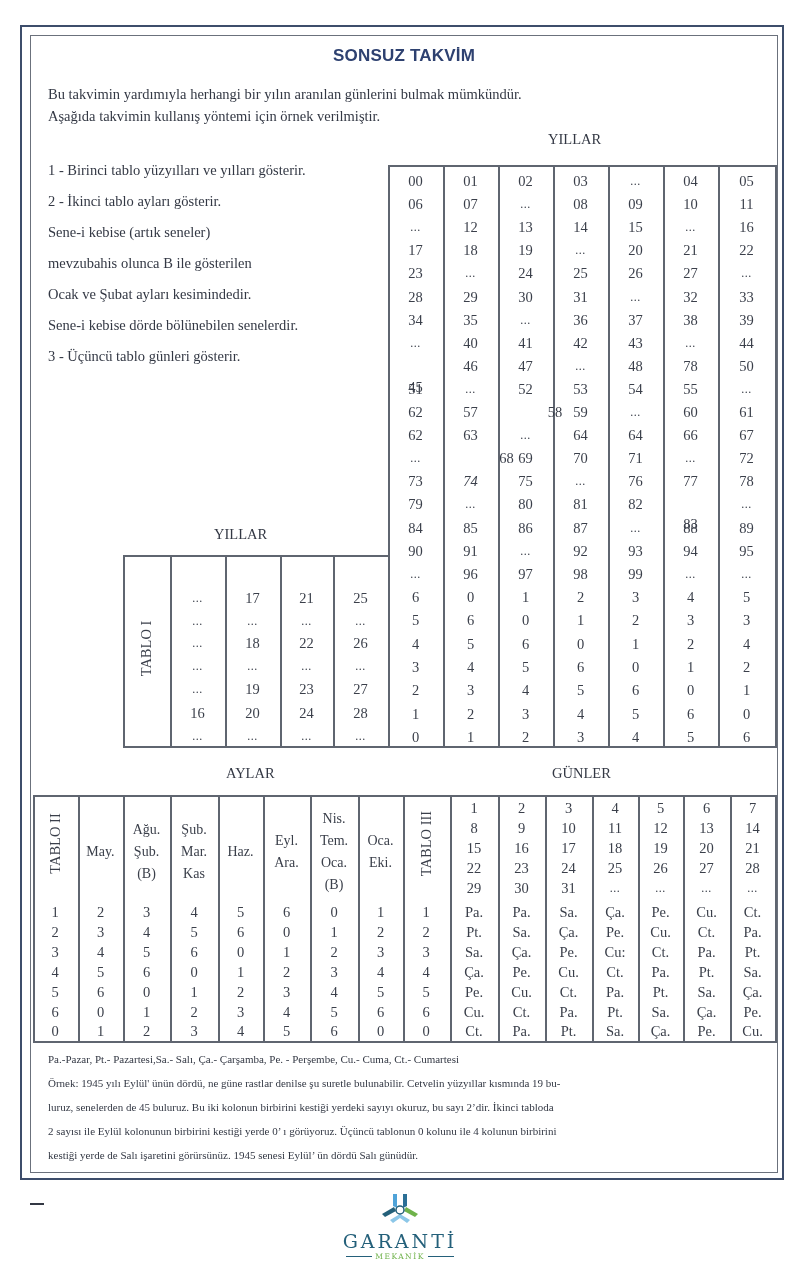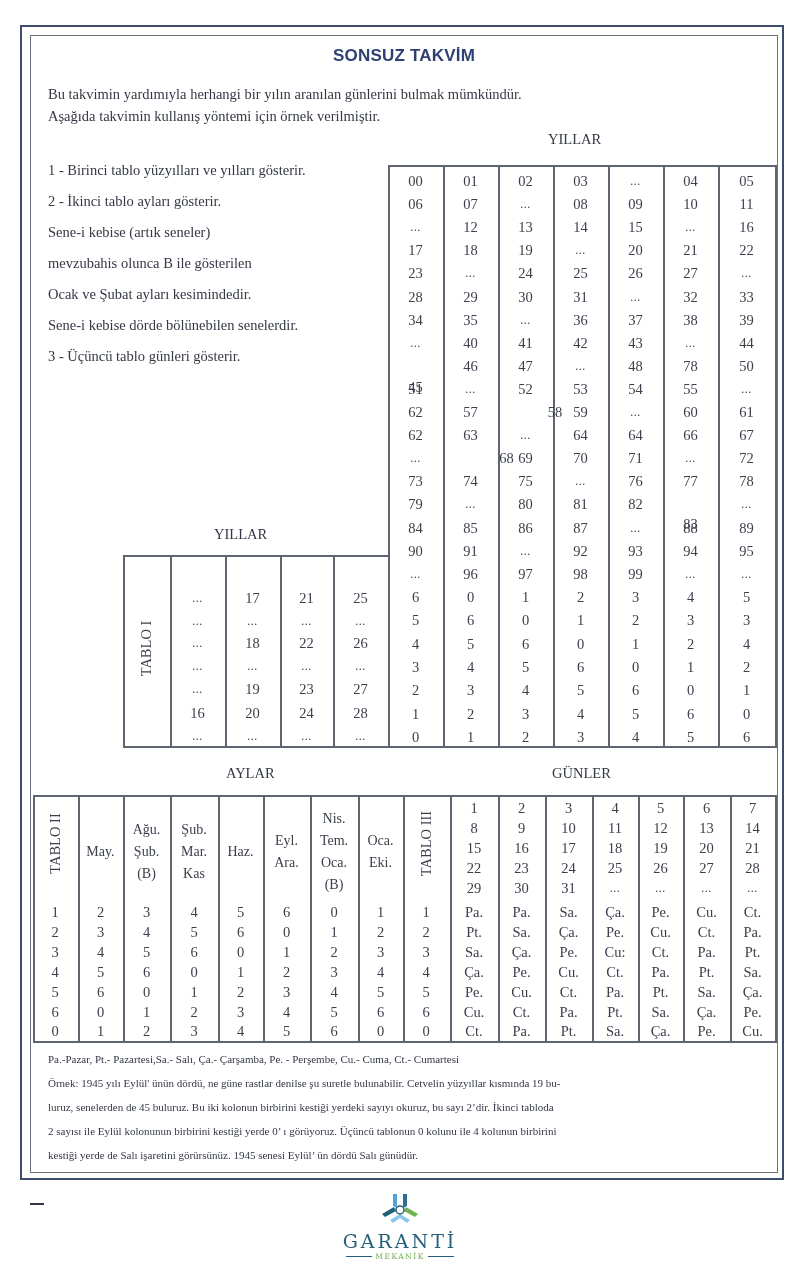--- a/index.html
+++ b/index.html
@@ -93,21 +93,21 @@
     <div class="cell" style="left: 445.5px; top: 240.3px; width: 50px;">18</div>
     <div class="cell dots" style="left: 445.5px; top: 263.4px; width: 50px;">...</div>
     <div class="cell" style="left: 445.5px; top: 286.5px; width: 50px;">29</div>
     <div class="cell" style="left: 445.5px; top: 309.6px; width: 50px;">35</div>
     <div class="cell" style="left: 445.5px; top: 332.7px; width: 50px;">40</div>
     <div class="cell" style="left: 445.5px; top: 355.8px; width: 50px;">46</div>
     <div class="cell dots" style="left: 445.5px; top: 378.9px; width: 50px;">...</div>
     <div class="cell" style="left: 445.5px; top: 402px; width: 50px;">57</div>
     <div class="cell" style="left: 445.5px; top: 425.1px; width: 50px;">63</div>
     <div class="cell" style="left: 445.5px; top: 448.2px; width: 50px; margin-left: 36px;">68</div>
-    <div class="cell" style="left: 445.5px; top: 471.3px; width: 50px;">74</div>
+    <div class="cell" style="left: 445.5px; top: 471.3px; width: 50px; font-style: italic;">74</div>
     <div class="cell dots" style="left: 445.5px; top: 494.4px; width: 50px;">...</div>
     <div class="cell" style="left: 445.5px; top: 517.5px; width: 50px;">85</div>
     <div class="cell" style="left: 445.5px; top: 540.6px; width: 50px;">91</div>
     <div class="cell" style="left: 445.5px; top: 563.7px; width: 50px;">96</div>
     <div class="cell" style="left: 500.5px; top: 171px; width: 50px;">02</div>
     <div class="cell dots" style="left: 500.5px; top: 194.1px; width: 50px;">...</div>
     <div class="cell" style="left: 500.5px; top: 217.2px; width: 50px;">13</div>
     <div class="cell" style="left: 500.5px; top: 240.3px; width: 50px;">19</div>
     <div class="cell" style="left: 500.5px; top: 263.4px; width: 50px;">24</div>
     <div class="cell" style="left: 500.5px; top: 286.5px; width: 50px;">30</div>

